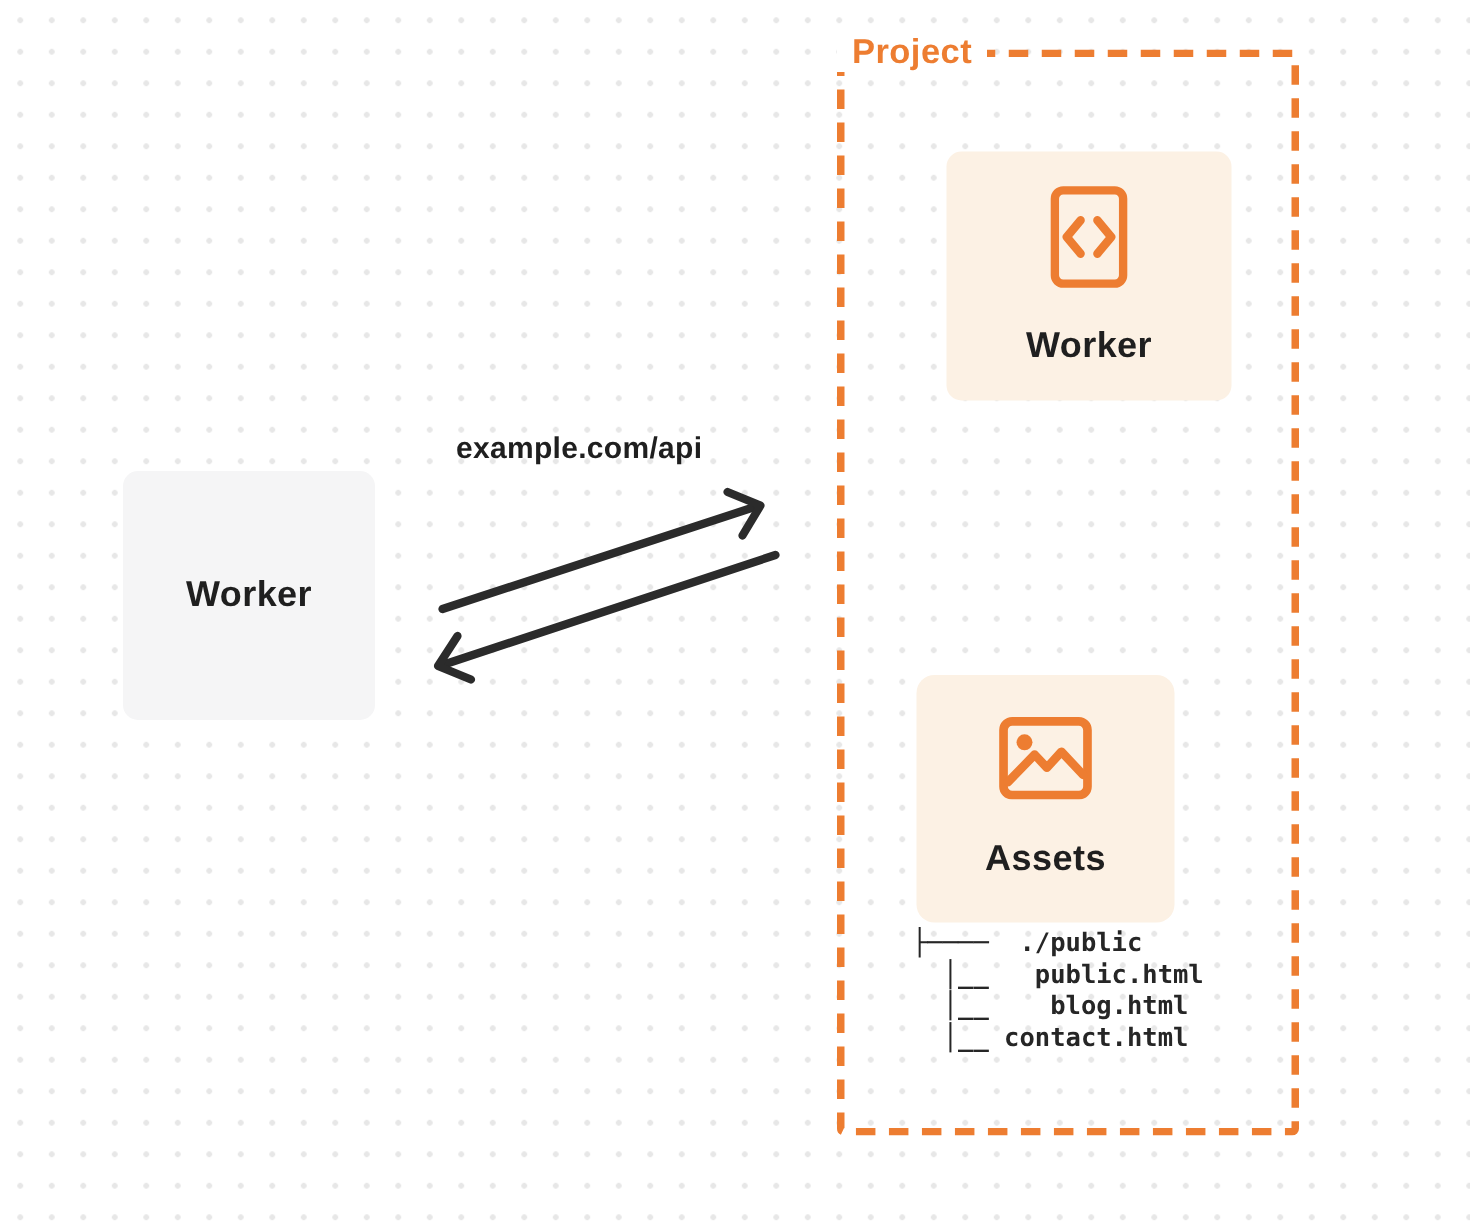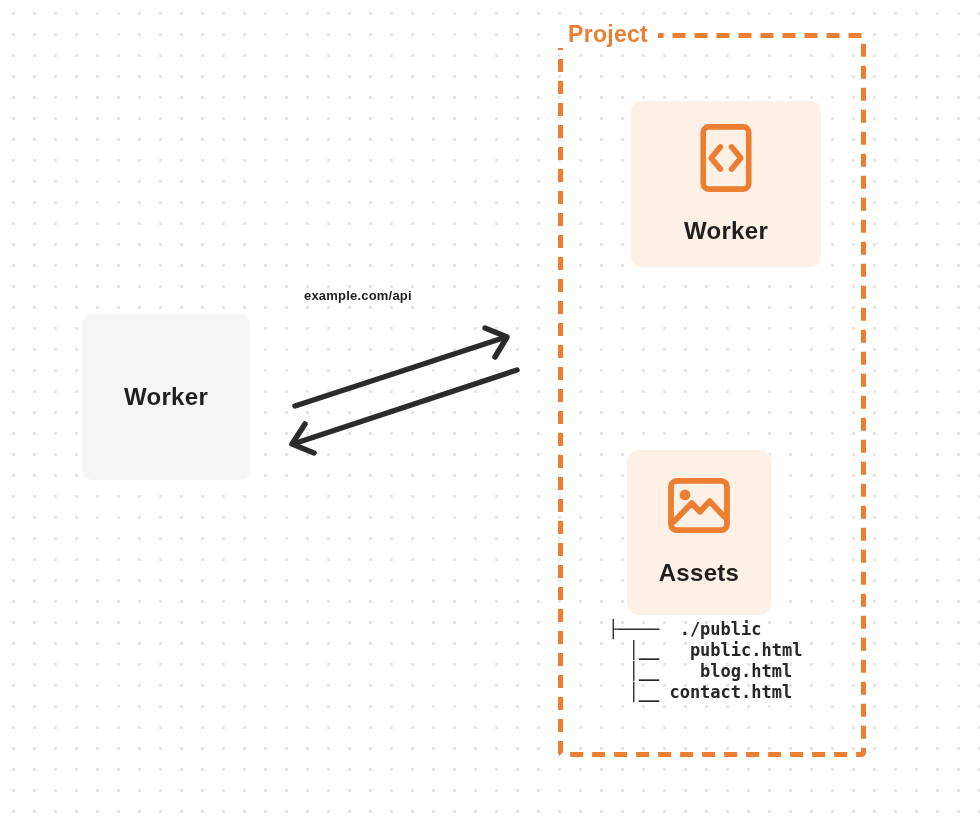--- a/index.html
+++ b/index.html
@@ -38,21 +38,21 @@
     font-size: 24px;
     color: var(--ink);
     letter-spacing: 0.3px;
   }
 
   
   .request-label {
     position: absolute;
     left: 304px; top: 288px;
     font-weight: 700;
-    font-size: 13px;
+    font-size: 20px;
     color: var(--ink);
     letter-spacing: 0.2px;
   }
 
   
   .arrows {
     position: absolute;
     left: 0; top: 0;
     width: 980px; height: 818px;
     pointer-events: none;
@@ -97,21 +97,21 @@
   .node-card {
     position: absolute;
     background: var(--card-bg);
     border-radius: 12px;
     display: flex;
     flex-direction: column;
     align-items: center;
     justify-content: center;
   }
   .worker-card { left: 631px; top: 101px; width: 190px; height: 166px; gap: 24px; border-radius: 10px; }
-  .assets-card { left: 627px; top: 450px; width: 144px; height: 165px; gap: 26px; }
+  .assets-card { left: 611px; top: 450px; width: 172px; height: 165px; gap: 26px; }
   .icon { color: var(--accent-orange); display: block; }
 
   
   .file-tree {
     position: absolute;
     left: 608px; top: 619px;
     margin: 0;
     font-family: "DejaVu Sans Mono", monospace;
     font-weight: 700;
     font-size: 17px;

